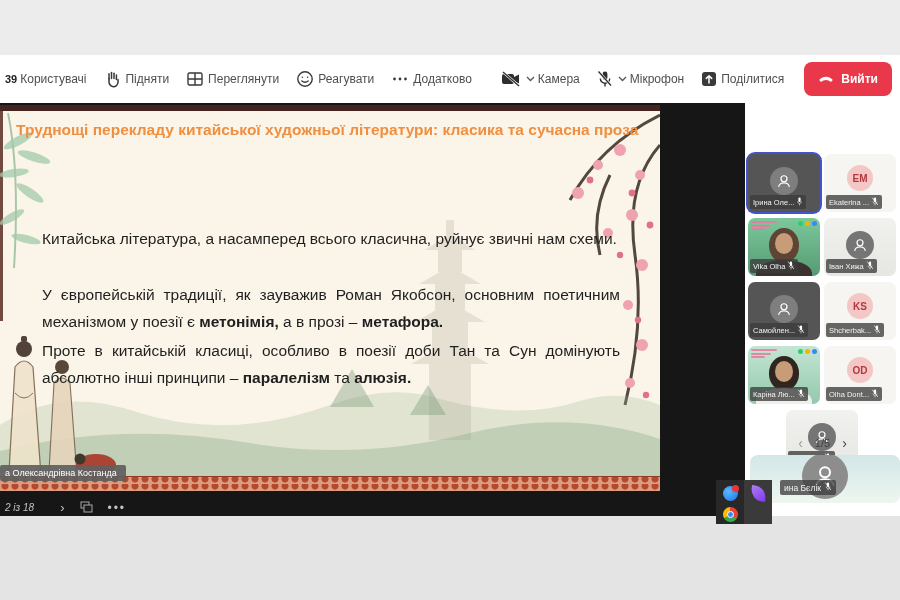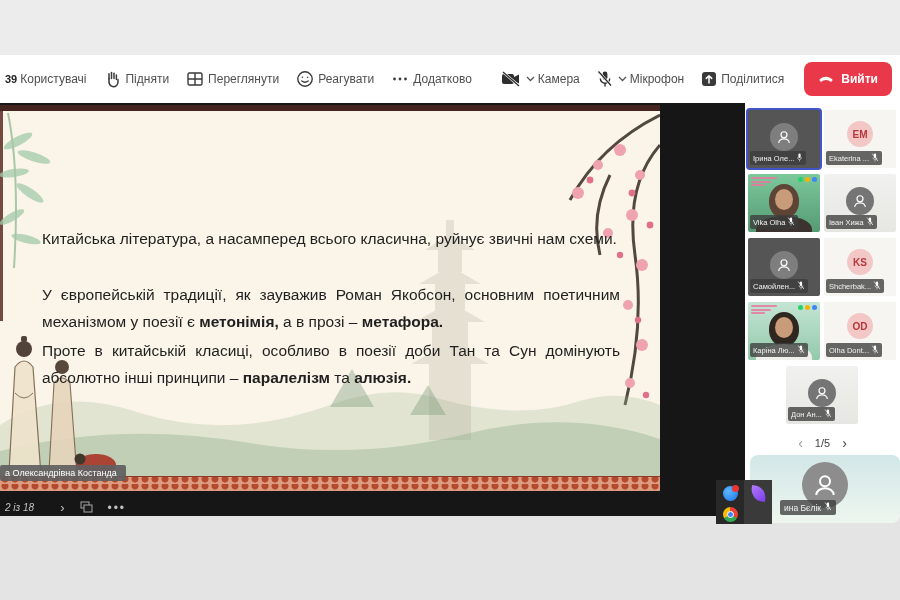--- a/index.html
+++ b/index.html
@@ -47,21 +47,21 @@
   
   .ppt-bar{position:absolute;left:0;bottom:0;width:745px;height:17px;display:flex;
     align-items:center;gap:0;color:#c3c3c3;}
   .ppt-counter{font-size:10px;margin-left:5px;font-style:italic;}
   .ppt-next{font-size:13px;margin-left:26px;cursor:pointer;line-height:10px;}
   .ppt-grid{margin-left:16px;cursor:pointer;}
   .ppt-more{font-size:12px;letter-spacing:2px;margin-left:14px;cursor:pointer;line-height:6px;}
 
   
   .panel{position:absolute;left:745px;top:103px;width:155px;height:413px;background:#fff;}
-  .tile{position:absolute;width:72px;height:58px;border-radius:2px;overflow:hidden;cursor:pointer;}
+  .tile{position:absolute;width:72px;height:58px;border-radius:7px;overflow:hidden;cursor:pointer;margin-top:44px;}
   .t0{left:3px;top:7px}.t1{left:79px;top:7px}.t2{left:3px;top:71px}.t3{left:79px;top:71px}
   .t4{left:3px;top:135px}.t5{left:79px;top:135px}.t6{left:3px;top:199px}.t7{left:79px;top:199px}
   .t8{left:41px;top:263px}
   .tile.active{box-shadow:0 0 0 2px #4353c8;}
   .bg-dark{background:#555;}
   .bg-light{background:linear-gradient(180deg,#f1f1ef,#e6e6e2);}
   .bg-init{background:#f7f5f1;}
   .av{position:absolute;left:50%;top:46%;transform:translate(-50%,-50%);
     width:28px;height:28px;border-radius:50%;background:#7e7e7e;display:flex;
     align-items:center;justify-content:center;}
@@ -86,21 +86,21 @@
   .cam-dots{position:absolute;right:3px;top:3px;display:flex;gap:2px;}
   .cam-dots i{width:5px;height:5px;border-radius:50%;display:block;}
   .banner-lines{position:absolute;left:3px;top:3px;display:flex;flex-direction:column;gap:1.5px;}
   .banner-lines i{display:block;height:2px;border-radius:1px;background:rgba(233,120,160,.85);}
 
   .pager{position:absolute;left:0;top:334px;width:155px;display:flex;justify-content:center;
     align-items:center;gap:12px;font-size:11px;color:#3f3f3f;}
   .pg-ar{font-size:14px;color:#9a9a9a;cursor:pointer;line-height:12px;}
 
   
-  .self-tile{position:absolute;left:750px;top:455px;width:150px;height:68px;z-index:4;
+  .self-tile{position:absolute;left:750px;top:455px;width:150px;height:48px;z-index:4;
     border-radius:8px;overflow:hidden;background:linear-gradient(180deg,#d2e7e8,#eef6ee);cursor:pointer;}
   .self-av{position:absolute;left:50%;top:44%;transform:translate(-50%,-50%);width:46px;height:46px;
     border-radius:50%;background:#8d8d8d;display:flex;align-items:center;justify-content:center;}
   .self-tag{position:absolute;left:30px;bottom:8px;background:rgba(60,60,60,.78);color:#f2f2f2;
     font-size:8.5px;padding:2px 4px;border-radius:2px;display:flex;align-items:center;gap:3px;}
 
   
   .overlay-win{position:absolute;left:716px;top:480px;width:56px;height:44px;z-index:5;
     background:#282828;display:block;}
   .ow-right{position:absolute;right:0;top:0;width:28px;height:44px;background:#3a3a3a;}
@@ -324,20 +324,21 @@
             <rect x="21" y="3" width="6" height="6" rx="2" fill="#3f3026"></rect>
           <path d="M8 156 L15 34 Q24 22 33 34 L42 156 Z" fill="#efe3cc" stroke="#7a6348" stroke-width="1.2"></path>
           <path d="M15 60 Q24 70 33 60" stroke="#7a6348" stroke-width="1" fill="none"></path>
           <circle cx="62" cy="34" r="7" fill="#463627"></circle>
           <path d="M48 156 L54 50 Q62 40 70 50 L78 156 Z" fill="#e6d5bb" stroke="#7a6348" stroke-width="1.1"></path>
           <ellipse cx="96" cy="132" rx="20" ry="11" fill="#a93528"></ellipse>
           <circle cx="80" cy="126" r="5.5" fill="#34281f"></circle>
         </g>
       </svg>
 
+      <div class="slide-title">Труднощі перекладу китайської художньої літератури: класика та сучасна проза</div>
       <div class="para p1">Китайська література, а насамперед всього класична, руйнує звичні нам схеми.</div>
       <div class="para p2"><span>У європейській традиції, як зауважив Роман Якобсон, основним поетичним механізмом у поезії є </span><span class="b">метонімія,</span><span> а в прозі – </span><span class="b">метафора.</span></div>
       <div class="para p3"><span>Проте в китайській класиці, особливо в поезії доби Тан та Сун домінують абсолютно інші принципи – </span><span class="b">паралелізм</span><span> та </span><span class="b">алюзія.</span></div>
 
       <div class="tile-strip"></div>
       <div class="presenter-tag">а Олександрівна Костанда</div>
     </div>
 
     <div class="ppt-bar">
       <span class="ppt-counter">2 із 18</span>

